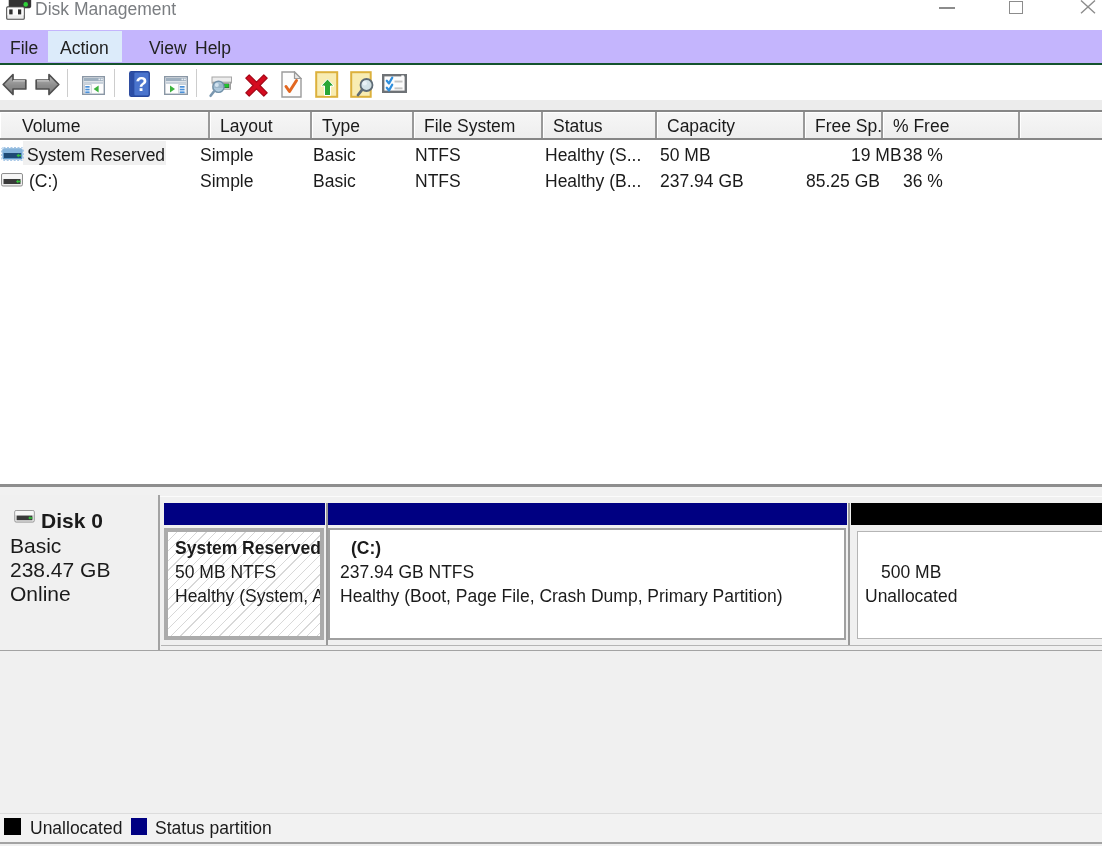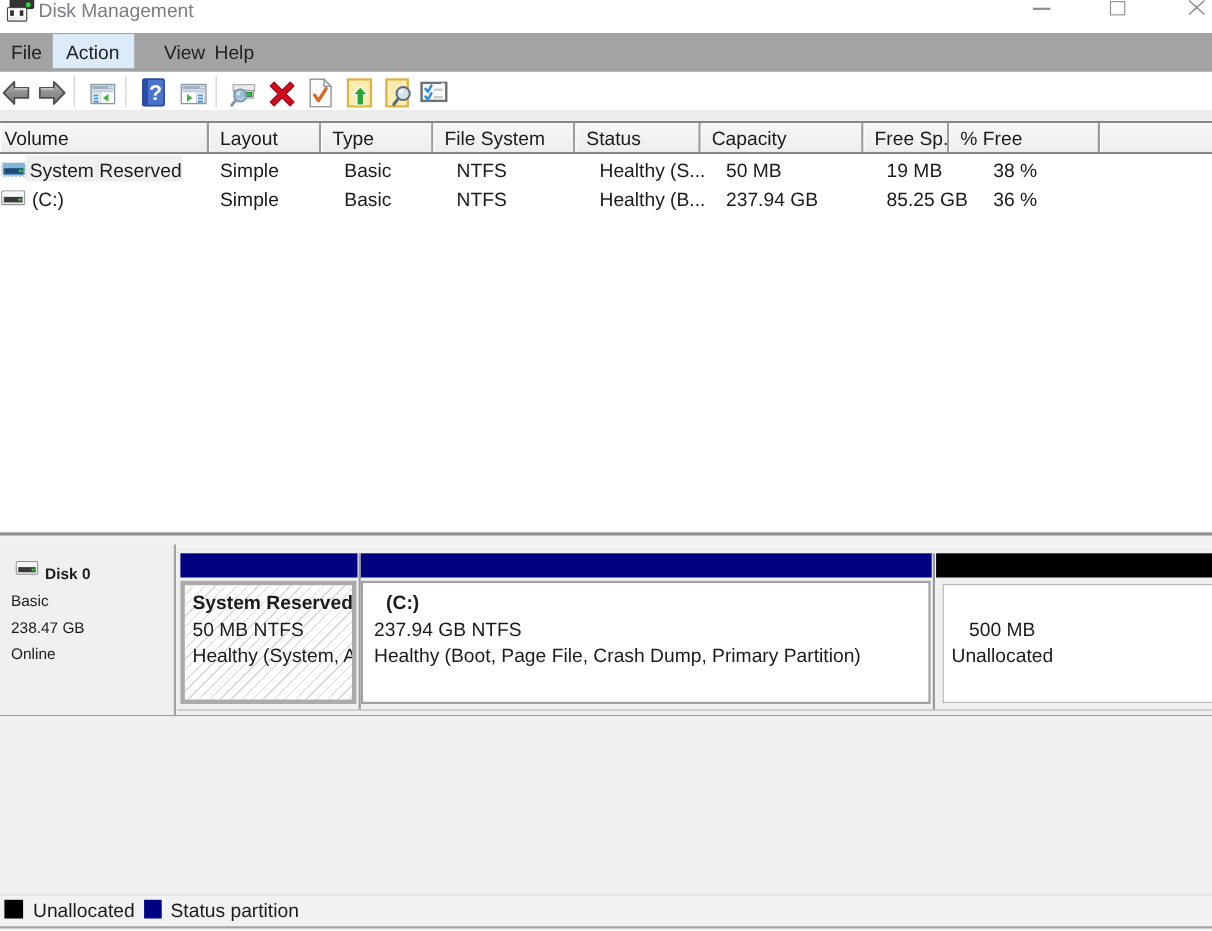--- a/index.html
+++ b/index.html
@@ -6,22 +6,22 @@
 html,body { width:1102px; height:846px; background:#fff; overflow:hidden;
   font-family:"Liberation Sans", sans-serif; }
 #win { position:relative; width:1102px; height:846px; }
 .abs { position:absolute; }
 
 
 #titlebar { left:0; top:0; width:1102px; height:30px; background:#fff; }
 #title { left:35px; top:-3px; font-size:17.5px; color:#7a7d81; line-height:24px; }
 
 
-#menubar { left:0; top:30px; width:1102px; height:35px; background:#a3a3a3;
-  border-bottom:2px solid #a3a3a3; }
+#menubar { left:0; top:30px; width:1102px; height:35px; background:#c4b5fd;
+  border-bottom:2px solid #14532d; }
 .mitem { position:absolute; top:3px; height:31px; line-height:31px; font-size:17.5px; color:#222; }
 #mAction-hl { position:absolute; left:48px; top:1px; width:74px; height:31px; background:#dcebfa; }
 
 
 #toolbar { left:0; top:65.5px; width:1102px; height:34.5px; background:#fff; }
 .tsep { position:absolute; top:3px; width:1px; height:28px; background:#cdcdcd; }
 #gapstrip { left:0; top:100px; width:1102px; height:10px; background:#ececec; }
 
 
 #lhdr { left:0; top:110px; width:1102px; height:30px; background:#f1f1f1;
@@ -31,21 +31,21 @@
   border-right:2px solid #999; box-shadow:inset 1px 1px 0 #fff; white-space:nowrap; overflow:hidden; }
 
 
 .lrow { position:absolute; left:0; width:1102px; height:26px; }
 .lcell { position:absolute; top:0; height:26px; line-height:26px; font-size:17.5px; color:#1b1b1b; white-space:nowrap; }
 
 
 #bottom { left:0; top:484px; width:1102px; height:362px; background:#f0f0f0; }
 #dpanel { left:0; top:11px; width:160px; height:156px; background:#f0f0f0;
   border-right:2px solid #a3a3a3; }
-.ptxt { position:absolute; left:10px; height:24px; line-height:24px; font-size:14px; color:#1b1b1b; white-space:nowrap; }
+.ptxt { position:absolute; left:10px; height:24px; line-height:24px; font-size:21px; color:#1b1b1b; white-space:nowrap; }
 
 
 .bar { position:absolute; top:19px; height:22px; }
 .navy { background:#000082; }
 .black { background:#000; }
 .pbox { position:absolute; top:44px; height:112px; background:#fff; overflow:hidden; }
 .pline { position:absolute; left:10px; height:24px; line-height:24px; font-size:17.5px; color:#1b1b1b; white-space:nowrap; }
 .rsep { position:absolute; top:19px; width:2px; height:142px; background:#9a9a9a; }
 
 
@@ -183,21 +183,21 @@
       <rect x="19.3" y="1.4" width="2.6" height="1.7" fill="#fff"></rect>
       <path d="M4.8,6.8 L7,9.4 L10.2,3.8" fill="none" stroke="#2f8fdd" stroke-width="2.3" stroke-linecap="round" stroke-linejoin="round"></path>
       <path d="M4.8,13.8 L7,16.4 L10.2,10.8" fill="none" stroke="#2f8fdd" stroke-width="2.3" stroke-linecap="round" stroke-linejoin="round"></path>
       <rect x="12.5" y="6.6" width="8" height="1.9" fill="#c4c4c4"></rect>
       <rect x="12.5" y="13.4" width="8" height="1.9" fill="#c4c4c4"></rect>
     </svg>
   </div>
   <div id="gapstrip" class="abs"></div>
 
   <div id="lhdr" class="abs">
-    <div class="hcell" style="width:190px;padding-left:4px">Volume</div>
+    <div class="hcell" style="width:210px;padding-left:22px">Volume</div>
     <div class="hcell" style="width:102px">Layout</div>
     <div class="hcell" style="width:102px">Type</div>
     <div class="hcell" style="width:129px">File System</div>
     <div class="hcell" style="width:114px">Status</div>
     <div class="hcell" style="width:148px">Capacity</div>
     <div class="hcell" style="width:78px">Free Sp...</div>
     <div class="hcell" style="width:137px">% Free</div>
     <div class="hcell" style="flex:1;border-right:none"></div>
   </div>
 
@@ -209,21 +209,21 @@
       <rect x="1.5" y="1.5" width="20" height="4.5" rx="1.5" fill="#85b4dc"></rect>
       <rect x="3" y="6" width="17" height="5" fill="#1e4a75"></rect>
       <path d="M15.5,8.5 l2.2,-2 v1.2 h2.3 v1.6 h-2.3 v1.2 z" fill="#35c33b"></path>
     </svg>
     <div class="lcell" style="left:27px">System Reserved</div>
     <div class="lcell" style="left:200px">Simple</div>
     <div class="lcell" style="left:313px">Basic</div>
     <div class="lcell" style="left:415px">NTFS</div>
     <div class="lcell" style="left:545px">Healthy (S...</div>
     <div class="lcell" style="left:660px">50 MB</div>
-    <div class="lcell" style="left:806px">19 MB</div>
+    <div class="lcell" style="left:851px">19 MB</div>
     <div class="lcell" style="left:903px">38 %</div>
   </div>
   <div class="lrow" style="top:168px">
     <svg class="abs" style="left:1px;top:4.5px" width="22" height="14" viewBox="0 0 22 14">
       <rect x="0.5" y="0.5" width="21" height="12.5" rx="1.5" fill="#ececec" stroke="#8f8f8f" stroke-width="1"></rect>
       <rect x="1.2" y="1.2" width="19.6" height="4.5" rx="1" fill="#f7f7f7"></rect>
       <rect x="2.5" y="6" width="17" height="5" fill="#3a3a3a"></rect>
       <path d="M15,8.5 l2.2,-2 v1.2 h2.3 v1.6 h-2.3 v1.2 z" fill="#35c33b"></path>
     </svg>
     <div class="lcell" style="left:29px">(C:)</div>

